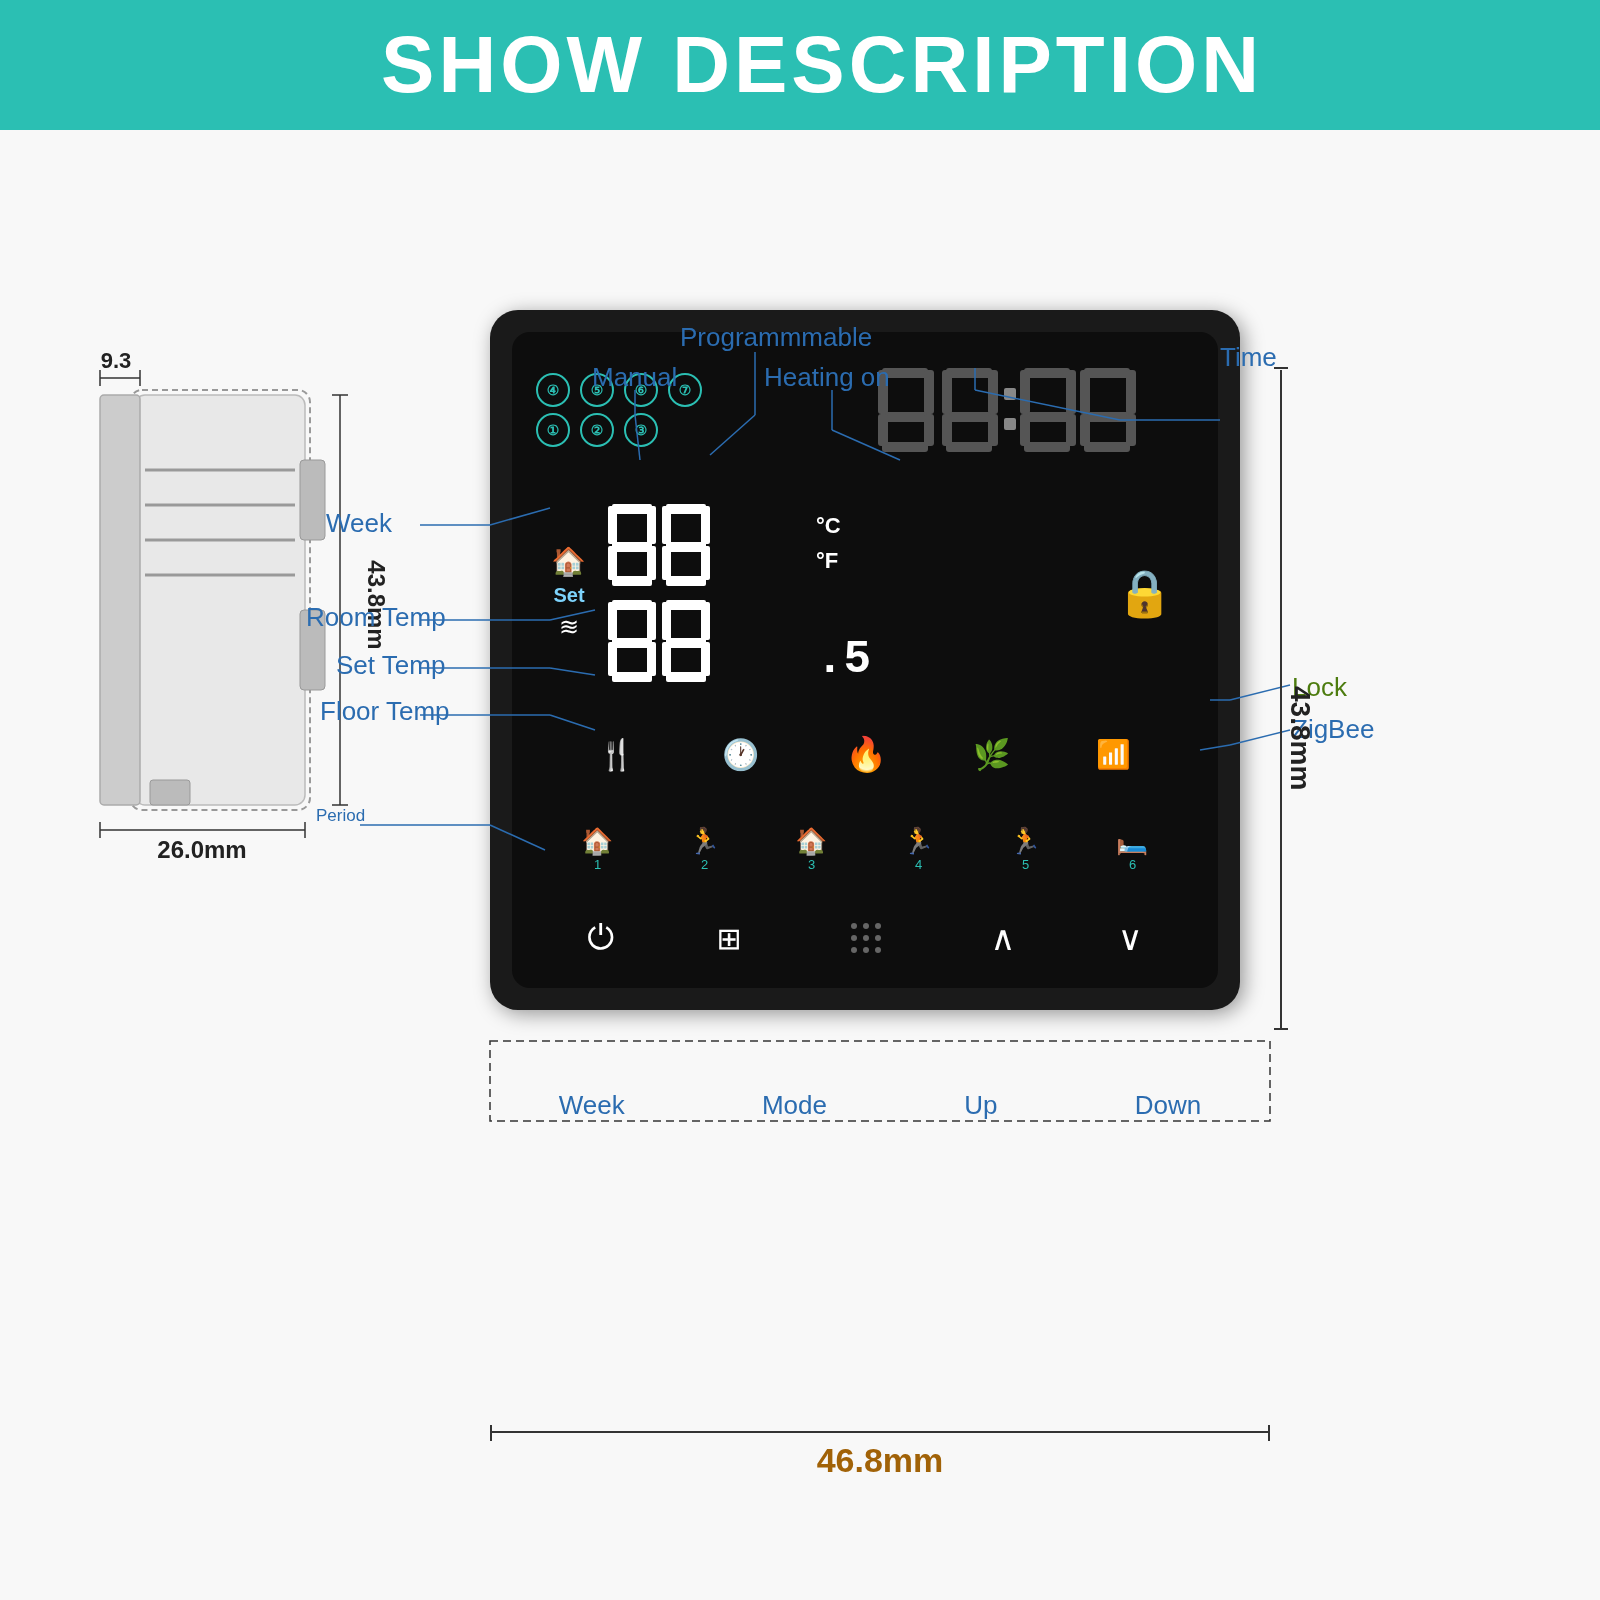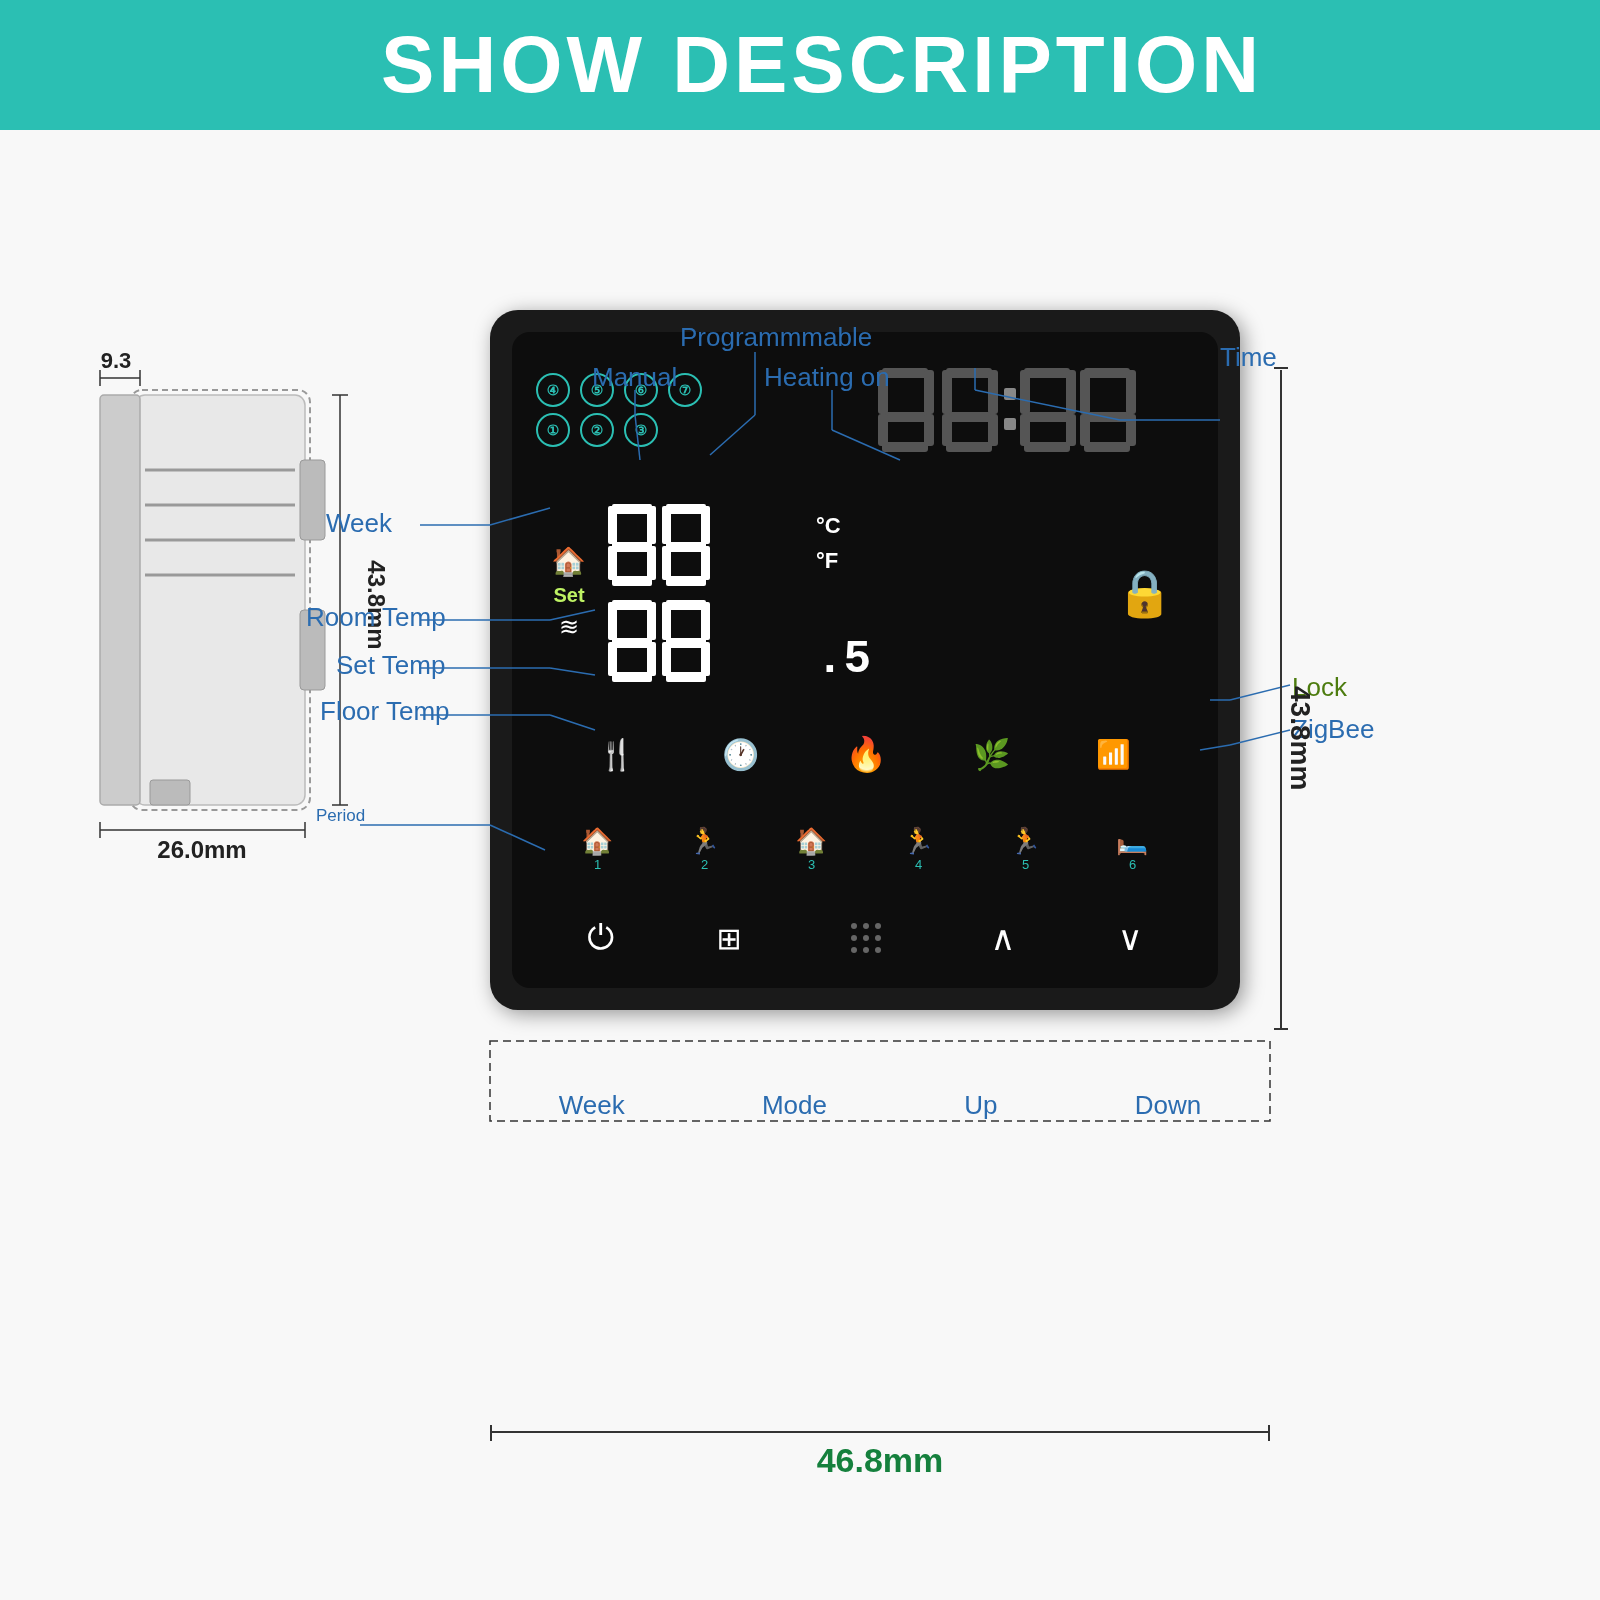--- a/index.html
+++ b/index.html
@@ -95,21 +95,21 @@
       border: 2px solid #2bbfb3;
       color: #2bbfb3;
       display: flex;
       align-items: center;
       justify-content: center;
       font-size: 14px;
       font-weight: bold;
     }
 
     .set-label {
-      color: #bef264;
+      color: #7dd3fc;
       font-size: 20px;
       font-weight: bold;
     }
 
     
     .bottom-controls {
       display: flex;
       width: 100%;
       justify-content: space-around;
       align-items: center;
@@ -345,21 +345,21 @@
     </div>
   </div>
 
   <div style="position:absolute; left:490px; bottom:120px; width:780px;">
     <div style="display:flex; align-items:center; width:100%;">
       <div style="width:100%; border-top:2px solid #333; position:relative;">
         <div style="position:absolute; left:0; top:-8px; width:2px; height:16px; background:#333;"></div>
         <div style="position:absolute; right:0; top:-8px; width:2px; height:16px; background:#333;"></div>
       </div>
     </div>
-    <div style="text-align:center; font-size:34px; font-weight:bold; color:#15803d; margin-top:8px;">46.8mm</div>
+    <div style="text-align:center; font-size:34px; font-weight:bold; color:#a16207; margin-top:8px;">46.8mm</div>
   </div>
 
   <div style="position:absolute; left:490px; top:960px; width:780px; display:flex; justify-content:space-around;">
     <span style="color:#2b6cb0; font-size:26px;">Week</span>
     <span style="color:#2b6cb0; font-size:26px;">Mode</span>
     <span style="color:#2b6cb0; font-size:26px;">Up</span>
     <span style="color:#2b6cb0; font-size:26px;">Down</span>
   </div>
 
   <div style="position:absolute; top:192px; left:680px; color:#2b6cb0; font-size:26px;">Programmmable</div>

